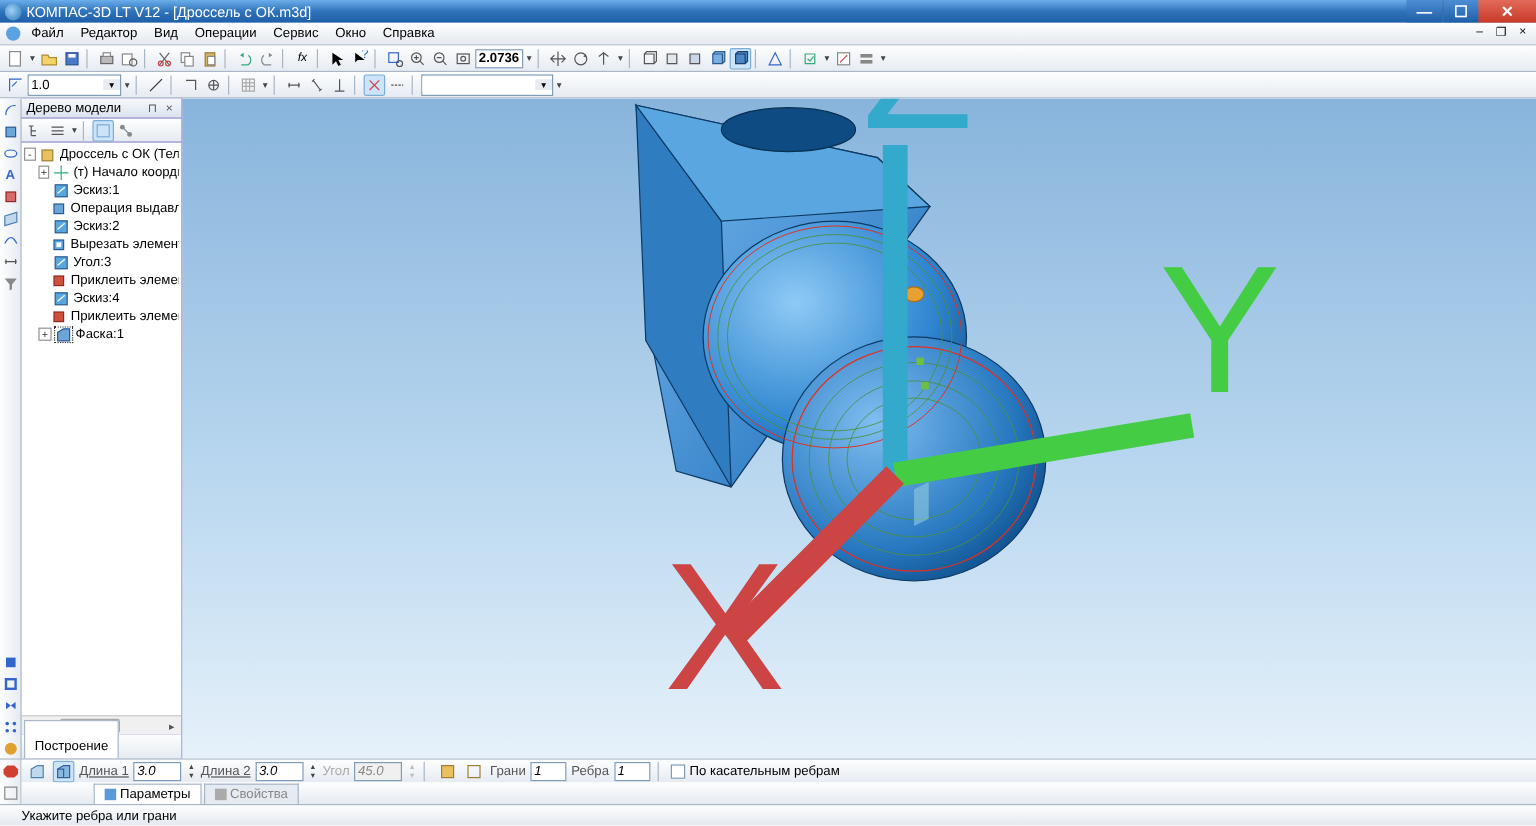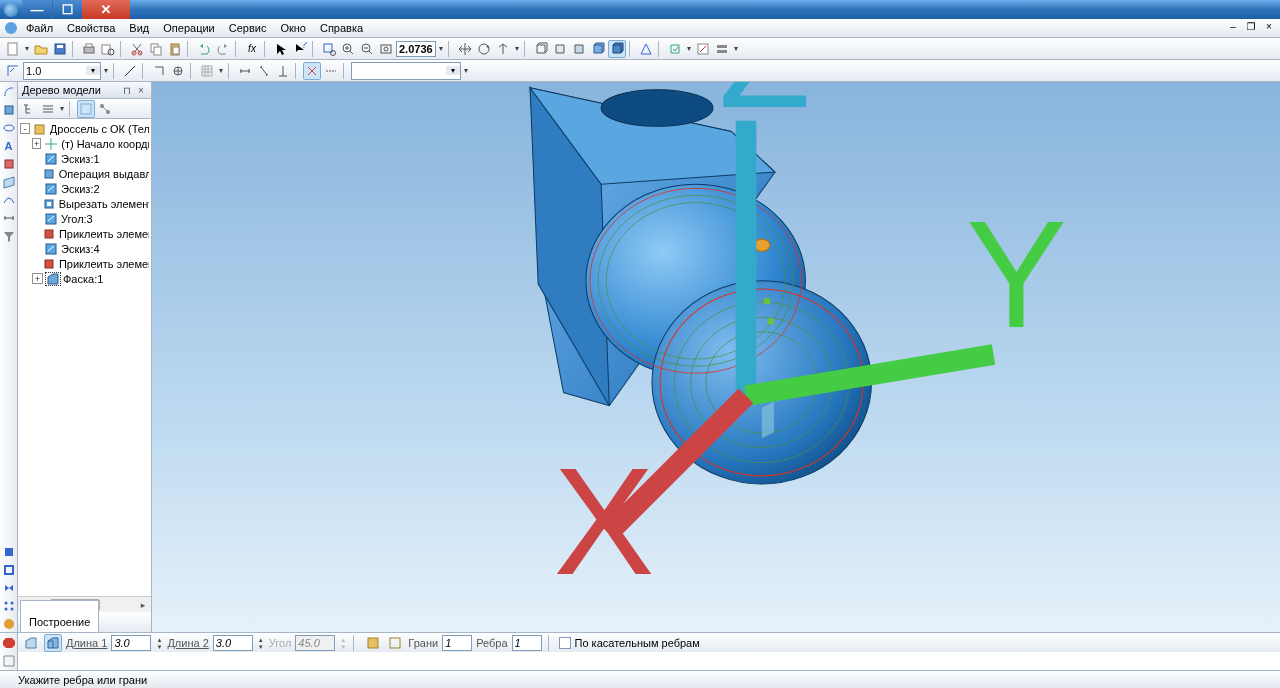--- a/index.html
+++ b/index.html
@@ -90,33 +90,34 @@
 
 .ic { width: 14px; height: 14px; }
 </style>
 </head>
 <body>
 
 <div class="app">
 
   <div class="titlebar">
     <div class="app-icon"></div>
+    <div class="title">КОМПАС-3D LT V12 - [Дроссель с ОК.m3d]</div>
     <div class="winbtns">
       <div class="winbtn min">—</div>
       <div class="winbtn max">☐</div>
       <div class="winbtn close">✕</div>
     </div>
   </div>
 
   <div class="menubar">
     <svg class="ic">
         <circle cx="7" cy="7" r="6" fill="#5aa3e0"></circle>
       </svg>
     <span class="menu-item">Файл</span>
-    <span class="menu-item">Свойства</span>
+    <span class="menu-item">Редактор</span>
     <span class="menu-item">Вид</span>
     <span class="menu-item">Операции</span>
     <span class="menu-item">Сервис</span>
     <span class="menu-item">Окно</span>
     <span class="menu-item">Справка</span>
     <div class="spacer"></div>
     <span class="mdi-btn">–</span>
     <span class="mdi-btn">❐</span>
     <span class="mdi-btn">×</span>
   </div>
@@ -702,19 +703,33 @@
             </svg>
           </div>
         <label style="text-decoration:none">Грани</label>
         <input style="width: 30px;" value="1">
         <label style="text-decoration:none">Ребра</label>
         <input style="width: 30px;" value="1">
         <div class="tsep"></div>
         <div class="chk"></div>
         <span>По касательным ребрам</span>
       </div>
+      <div class="tabs-bar">
+        <div class="tab">
+          <svg class="ticon">
+              <rect width="10" height="10" fill="#5a9ad8"></rect>
+            </svg>
+          <span>Параметры</span>
+        </div>
+        <div class="tab inact">
+          <svg class="ticon">
+              <rect width="10" height="10" fill="#aaa"></rect>
+            </svg>
+          <span>Свойства</span>
+        </div>
+      </div>
     </div>
   </div>
 
   <div class="statusbar">
     <span>Укажите ребра или грани</span>
   </div>
 </div>
 
 </body></html>

